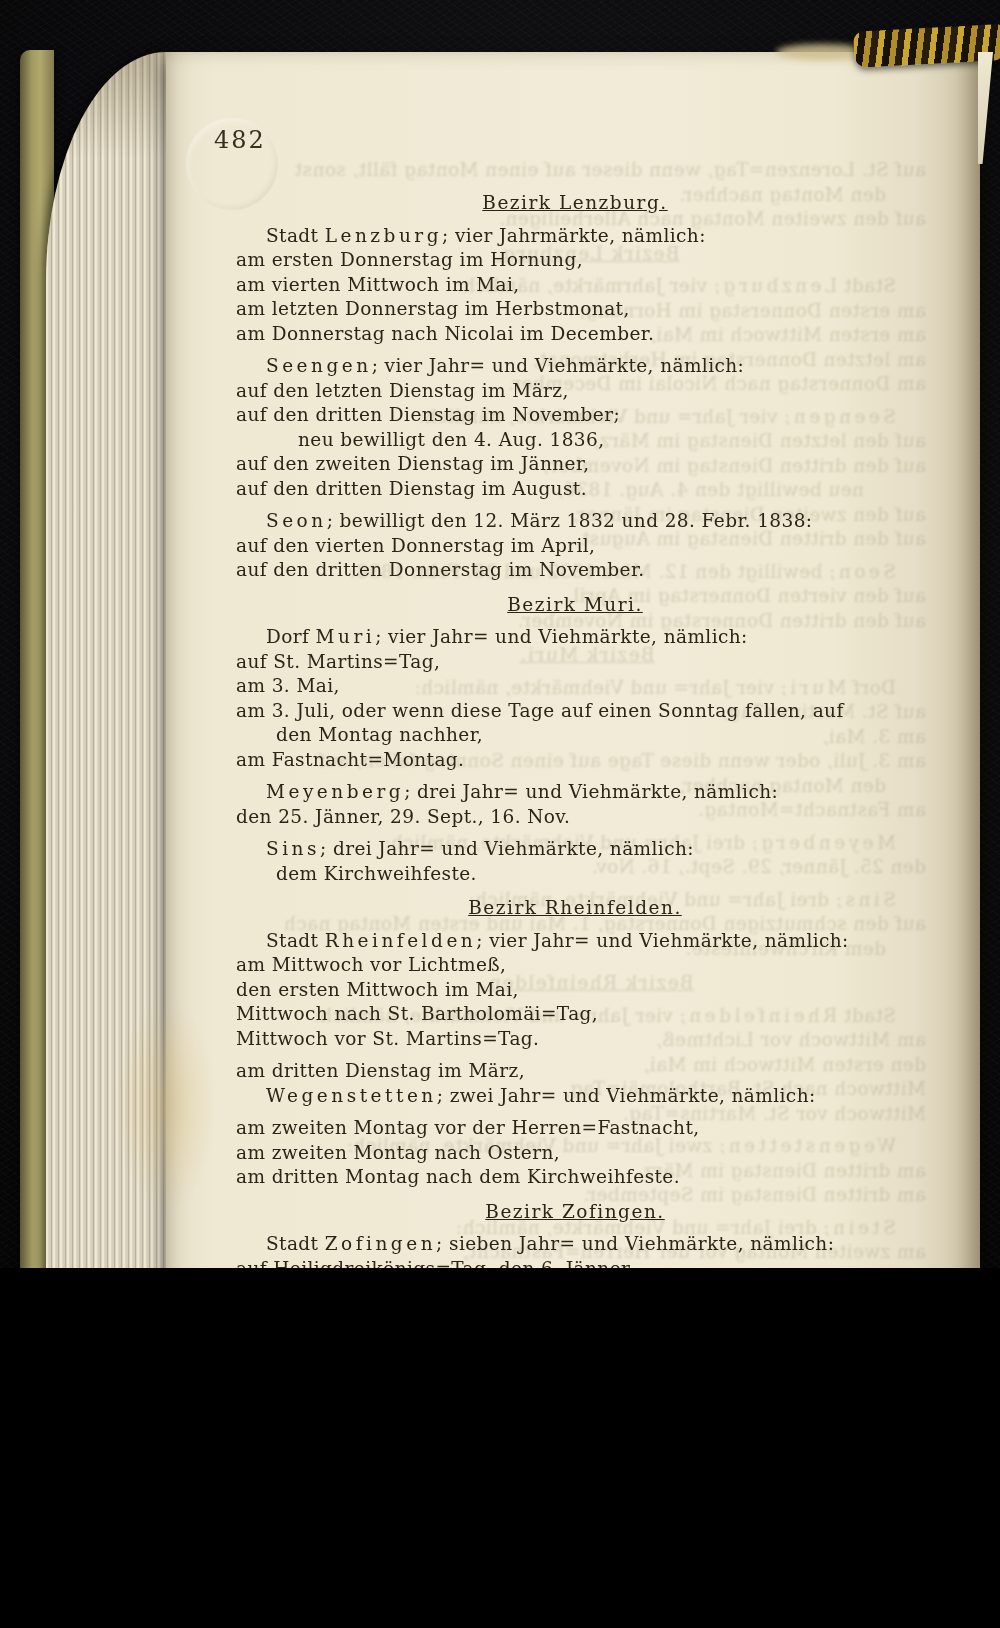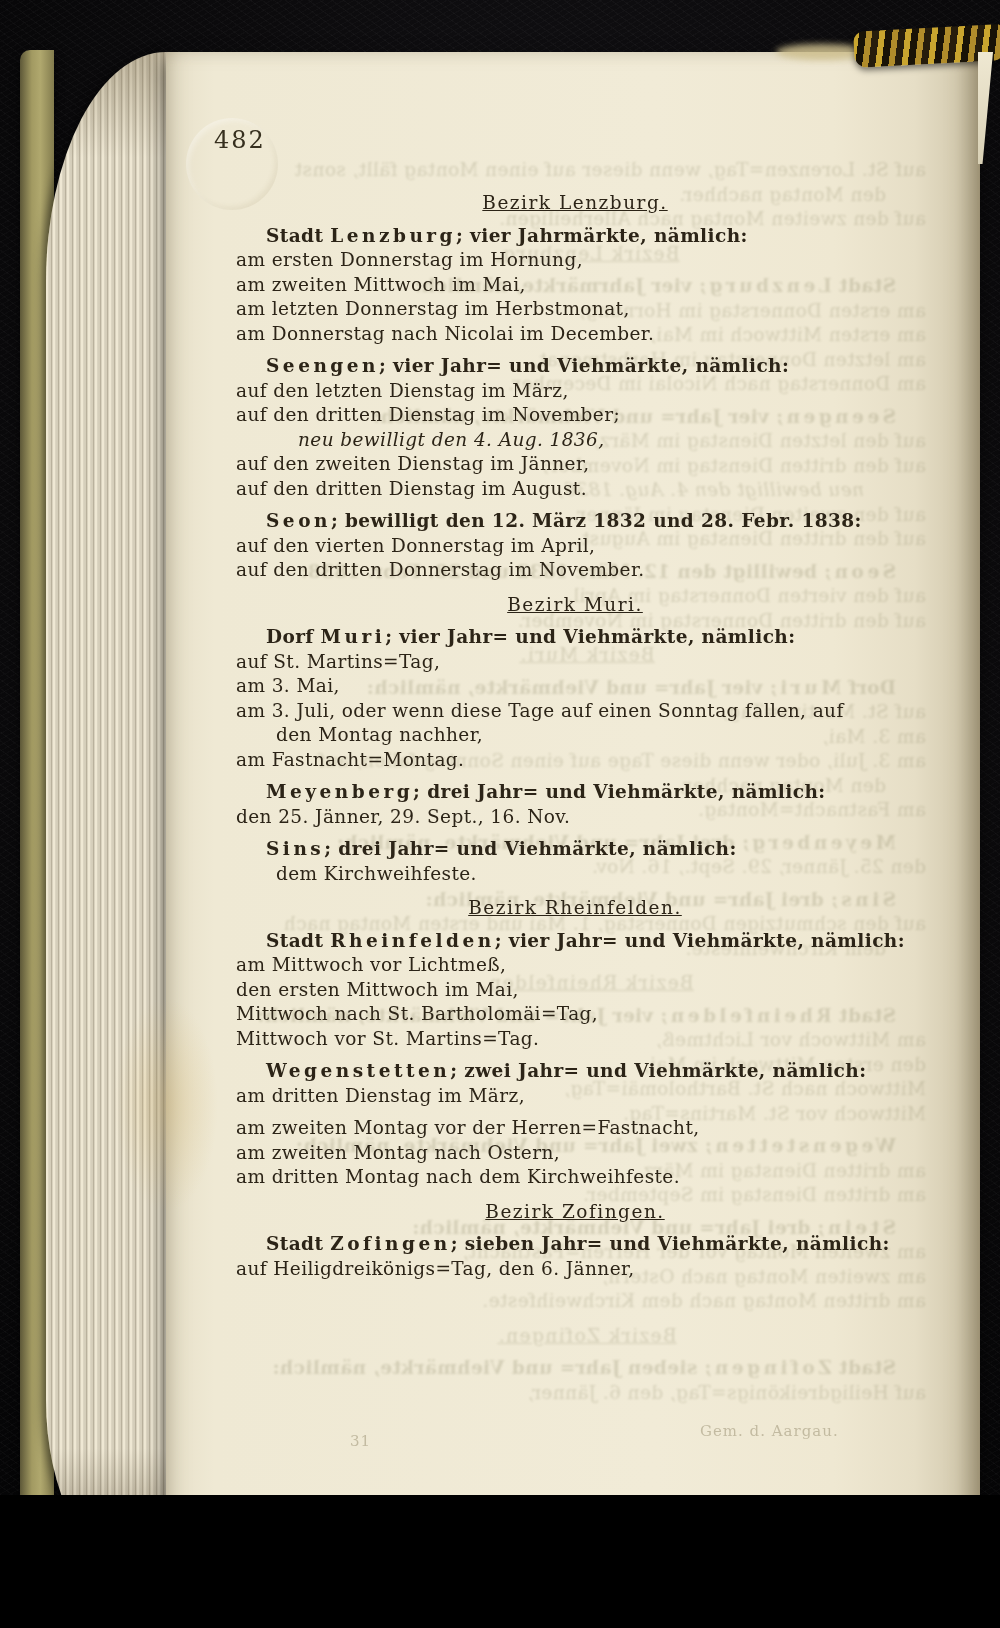--- a/index.html
+++ b/index.html
@@ -1,16 +1,16 @@
 <!DOCTYPE html>
 <html><head>
 <meta charset="utf-8">
 <style>
   html,body{margin:0;padding:0;background:#000;}
-  .scene{position:relative;width:1000px;height:1495px;overflow:hidden;
+  .scene{position:relative;width:1000px;height:1268px;overflow:hidden;
     background:radial-gradient(ellipse at 55% 38%, #161519 0%, #0c0b0d 55%, #050506 100%);
     font-family:"DejaVu Serif","Liberation Serif",serif;}
   .scene::before{content:"";position:absolute;inset:0;pointer-events:none;
     background:
       repeating-linear-gradient(37deg, rgba(255,255,255,0.022) 0 1px, rgba(0,0,0,0) 1px 7px),
       repeating-linear-gradient(-29deg, rgba(255,255,255,0.018) 0 1px, rgba(0,0,0,0) 1px 5px);}
   
   .cover-bottom{position:absolute;left:58px;top:1486px;width:104px;height:84px;
     background:linear-gradient(120deg,#d8d1a1,#a59d64 70%,#7e7748);
     border-radius:20px 60px 30px 50px;transform:rotate(6deg);}
@@ -42,22 +42,22 @@
     background:radial-gradient(closest-side,rgba(210,180,110,.32),rgba(210,180,110,0));}
   
   .page-number{position:absolute;left:214px;top:126px;font-size:24px;color:#37301f;letter-spacing:2px;}
   .flow{position:absolute;left:236px;top:181px;width:678px;
     font-size:18.5px;line-height:24.5px;letter-spacing:.4px;color:#2c2417;}
   .flow .entry{margin-top:8px;}
   .flow .para{margin:0;}
   .heading{margin:10px 0 4px;text-align:center;letter-spacing:1.5px;text-decoration:underline;}
   .line{white-space:nowrap;}
   .ind1{padding-left:40px;}
-  .ind2{padding-left:62px;font-style:italic;}
-  .entry-head{text-indent:30px;font-weight:bold;}
+  .ind2{padding-left:62px;}
+  .entry-head{text-indent:30px;}
   .spaced{letter-spacing:3.5px;}
   
   .ghost{position:absolute;left:248px;top:158px;width:678px;
     font-size:18.5px;line-height:24.5px;letter-spacing:.4px;color:#7e7a58;
     opacity:.24;filter:blur(1.1px);transform:scaleX(-1);pointer-events:none;}
   .ghost .entry{margin-top:8px;}
   .ghost .heading{margin:10px 0 4px;text-align:center;letter-spacing:1.5px;}
   .bt-item{position:absolute;color:#8d8364;opacity:.45;font-size:15px;letter-spacing:1px;filter:blur(.5px);}
 </style>
 </head>
@@ -146,21 +146,21 @@
       </div>
     </div>
 
   <div class="page-number">482</div>
 
   <div class="flow" id="flow">
       <div class="heading line">Bezirk Lenzburg.</div>
       <div class="block entry">
         <div class="line entry-head"><span>Stadt </span><span class="spaced">Lenzburg</span><span>; vier Jahrmärkte, nämlich:</span></div>
         <div class="line">am ersten Donnerstag im Hornung,</div>
-        <div class="line">am zweiten Mittwoch im Mai,</div>
+        <div class="line">am vierten Mittwoch im Mai,</div>
         <div class="line">am letzten Donnerstag im Herbstmonat,</div>
         <div class="line">am Donnerstag nach Nicolai im December.</div>
       </div>
       <div class="block entry">
         <div class="line entry-head"><span></span><span class="spaced">Seengen</span><span>; vier Jahr= und Viehmärkte, nämlich:</span></div>
         <div class="line">auf den letzten Dienstag im März,</div>
         <div class="line">auf den dritten Dienstag im November;</div>
         <div class="line ind2">neu bewilligt den 4. Aug. 1836,</div>
         <div class="line">auf den zweiten Dienstag im Jänner,</div>
         <div class="line">auf den dritten Dienstag im August.</div>
@@ -189,22 +189,22 @@
       </div>
       <div class="heading line">Bezirk Rheinfelden.</div>
       <div class="block entry">
         <div class="line entry-head"><span>Stadt </span><span class="spaced">Rheinfelden</span><span>; vier Jahr= und Viehmärkte, nämlich:</span></div>
         <div class="line">am Mittwoch vor Lichtmeß,</div>
         <div class="line">den ersten Mittwoch im Mai,</div>
         <div class="line">Mittwoch nach St. Bartholomäi=Tag,</div>
         <div class="line">Mittwoch vor St. Martins=Tag.</div>
       </div>
       <div class="block entry">
+        <div class="line">am dritten Dienstag im März,</div>
         <div class="line entry-head"><span></span><span class="spaced">Wegenstetten</span><span>; zwei Jahr= und Viehmärkte, nämlich:</span></div>
-        <div class="line">am dritten Dienstag im März,</div>
       </div>
       <div class="block entry">
         <div class="line">am zweiten Montag vor der Herren=Fastnacht,</div>
         <div class="line">am zweiten Montag nach Ostern,</div>
         <div class="line">am dritten Montag nach dem Kirchweihfeste.</div>
       </div>
       <div class="heading line">Bezirk Zofingen.</div>
       <div class="block entry">
         <div class="line entry-head"><span>Stadt </span><span class="spaced">Zofingen</span><span>; sieben Jahr= und Viehmärkte, nämlich:</span></div>
         <div class="line">auf Heiligdreikönigs=Tag, den 6. Jänner,</div>

